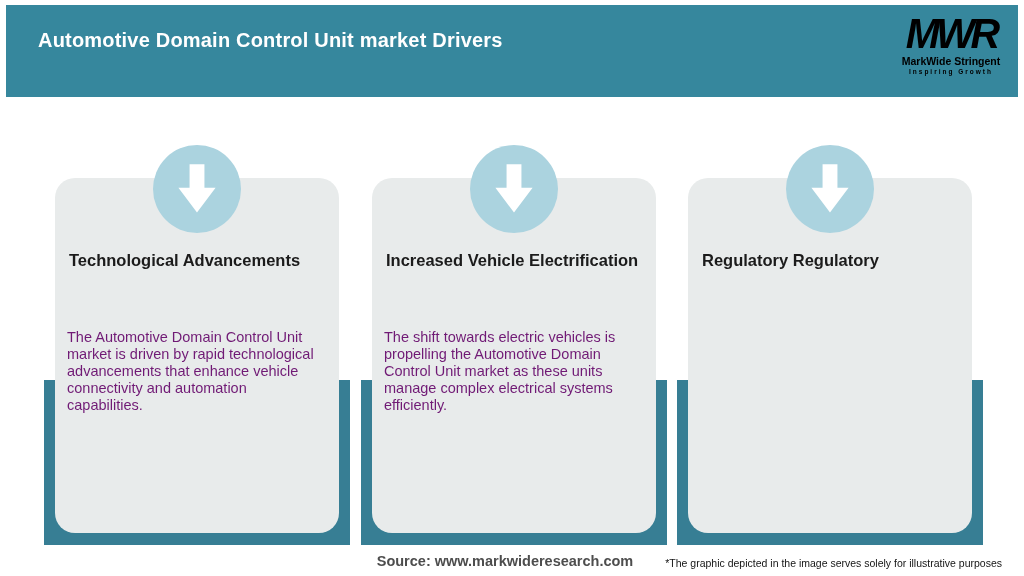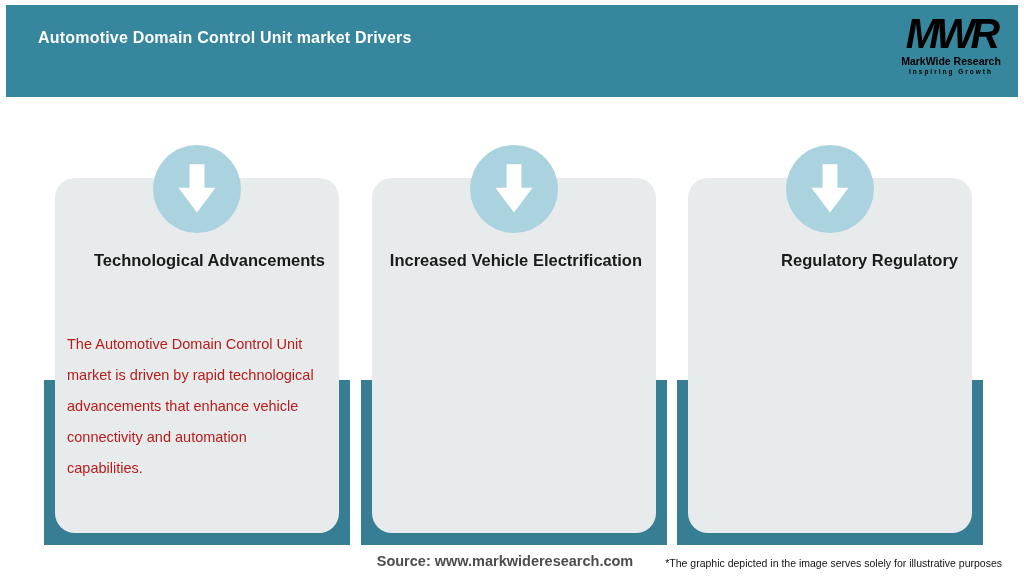--- a/index.html
+++ b/index.html
@@ -17,21 +17,21 @@
   
   .header {
     position: absolute;
     left: 6px; top: 5px; right: 6px;
     height: 92px;
     background: #36879D;
   }
   .page-title {
     position: absolute;
     left: 32px; top: 24px;
-    font-size: 16px;
+    font-size: 20px;
     font-weight: bold;
     color: #ffffff;
     letter-spacing: 0.2px;
   }
   .logo {
     position: absolute;
     right: 12px; top: 6px;
     width: 110px;
     text-align: center;
     color: #000000;
@@ -95,34 +95,34 @@
     display: flex;
     align-items: center;
     justify-content: center;
   }
   .arrow-circle svg { display: block; }
 
   .card-title {
     position: absolute;
     top: 70px;
     left: 14px; right: 14px;
-    text-align: right;
+    text-align: left;
     font-size: 16.5px;
     font-weight: bold;
     line-height: 25px;
     color: #1b1b1b;
   }
   .card-desc {
     position: absolute;
     top: 151px;
     left: 12px;
     width: 256px;
     font-size: 14.5px;
-    line-height: 31px;
-    color: #b91c1c;
+    line-height: 17px;
+    color: #701a75;
   }
 
   
   .source-note {
     position: absolute;
     left: 340px;
     top: 553px;
     width: 330px;
     text-align: center;
     font-size: 14.5px;
@@ -139,21 +139,21 @@
 </style>
 </head>
 <body>
 
 <div class="page">
 
   <div class="header">
     <div class="page-title">Automotive Domain Control Unit market Drivers</div>
     <div class="logo">
       <div class="logo-monogram">MWR</div>
-      <div class="logo-name">MarkWide Research</div>
+      <div class="logo-name">MarkWide Stringent</div>
       <div class="logo-tagline">Inspiring Growth</div>
     </div>
   </div>
 
   <div class="card-col c1">
     <div class="card-shadow"></div>
     <div class="card">
       <div class="arrow-circle">
         <span>
           <svg width="62" height="74" viewBox="0 0 100 100">
@@ -170,20 +170,21 @@
     <div class="card-shadow"></div>
     <div class="card">
       <div class="arrow-circle">
         <span>
           <svg width="62" height="74" viewBox="0 0 100 100">
             <polygon points="38,10 62,10 62,48 80,48 50,88 20,48 38,48" fill="#FFFFFF"></polygon>
           </svg>
         </span>
       </div>
       <div class="card-title">Increased Vehicle Electrification</div>
+      <div class="card-desc">The shift towards electric vehicles is propelling the Automotive Domain Control Unit market as these units manage complex electrical systems efficiently.</div>
     </div>
   </div>
 
   <div class="card-col c3">
     <div class="card-shadow"></div>
     <div class="card">
       <div class="arrow-circle">
         <span>
           <svg width="62" height="74" viewBox="0 0 100 100">
             <polygon points="38,10 62,10 62,48 80,48 50,88 20,48 38,48" fill="#FFFFFF"></polygon>

